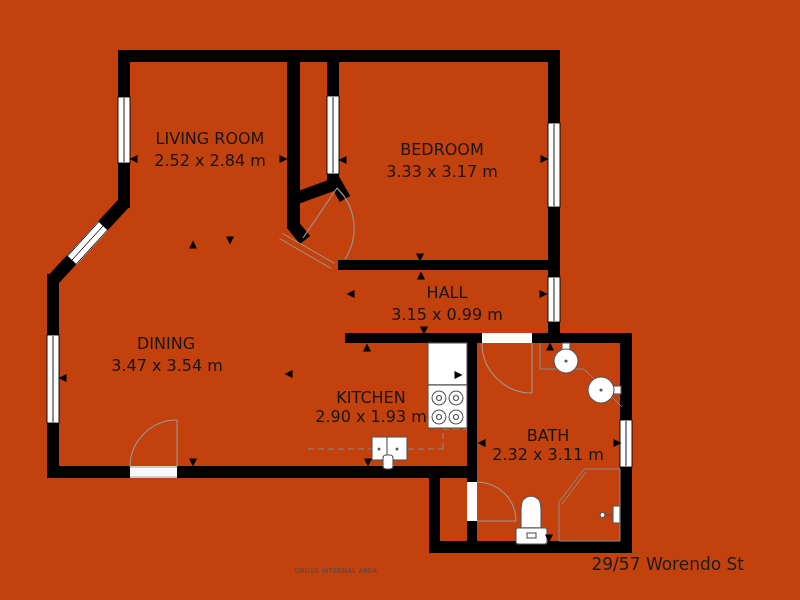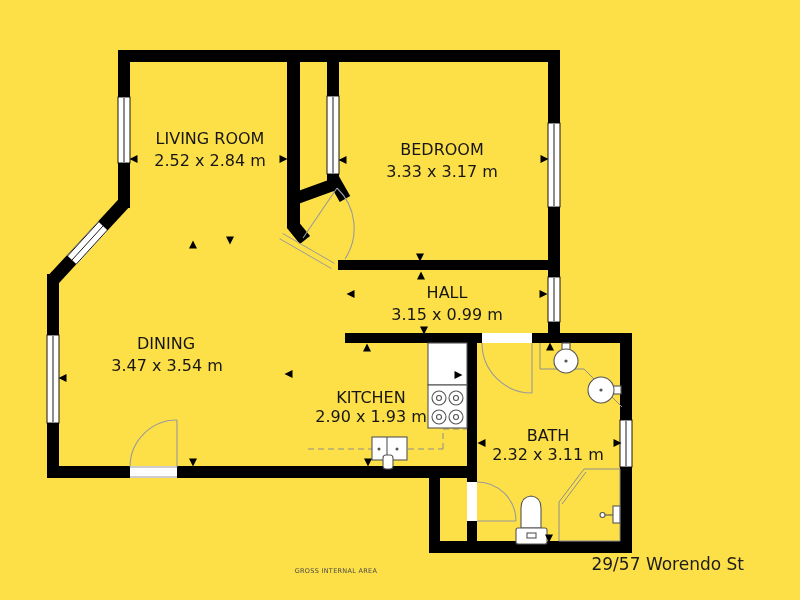--- a/index.html
+++ b/index.html
@@ -1,16 +1,16 @@
 <!DOCTYPE html>
 <html><head>
 <meta charset="utf-8">
 <style>
   html,body{margin:0;padding:0;background:#fff;}
-  #stage{position:relative;width:800px;height:600px;background:#fde047;overflow:hidden;
+  #stage{position:relative;width:800px;height:600px;background:#c2410c;overflow:hidden;
          font-family:"DejaVu Sans","Liberation Sans",sans-serif;text-align:center;}
   svg{display:block;}
   .wall{fill:#000;stroke:none;}
   .wallline{stroke:#000;fill:none;}
   .win{fill:#fff;stroke:#000;stroke-width:0.9;}
   .winline{stroke:#000;stroke-width:0.9;fill:none;}
   .gap{fill:#fff;stroke:none;}
   .door{stroke:#9a9a9a;stroke-width:1.1;fill:none;}
   .thresh{stroke:#9a9a9a;stroke-width:1;fill:none;}
   .fix{stroke:#555;stroke-width:1.1;fill:#fff;}

